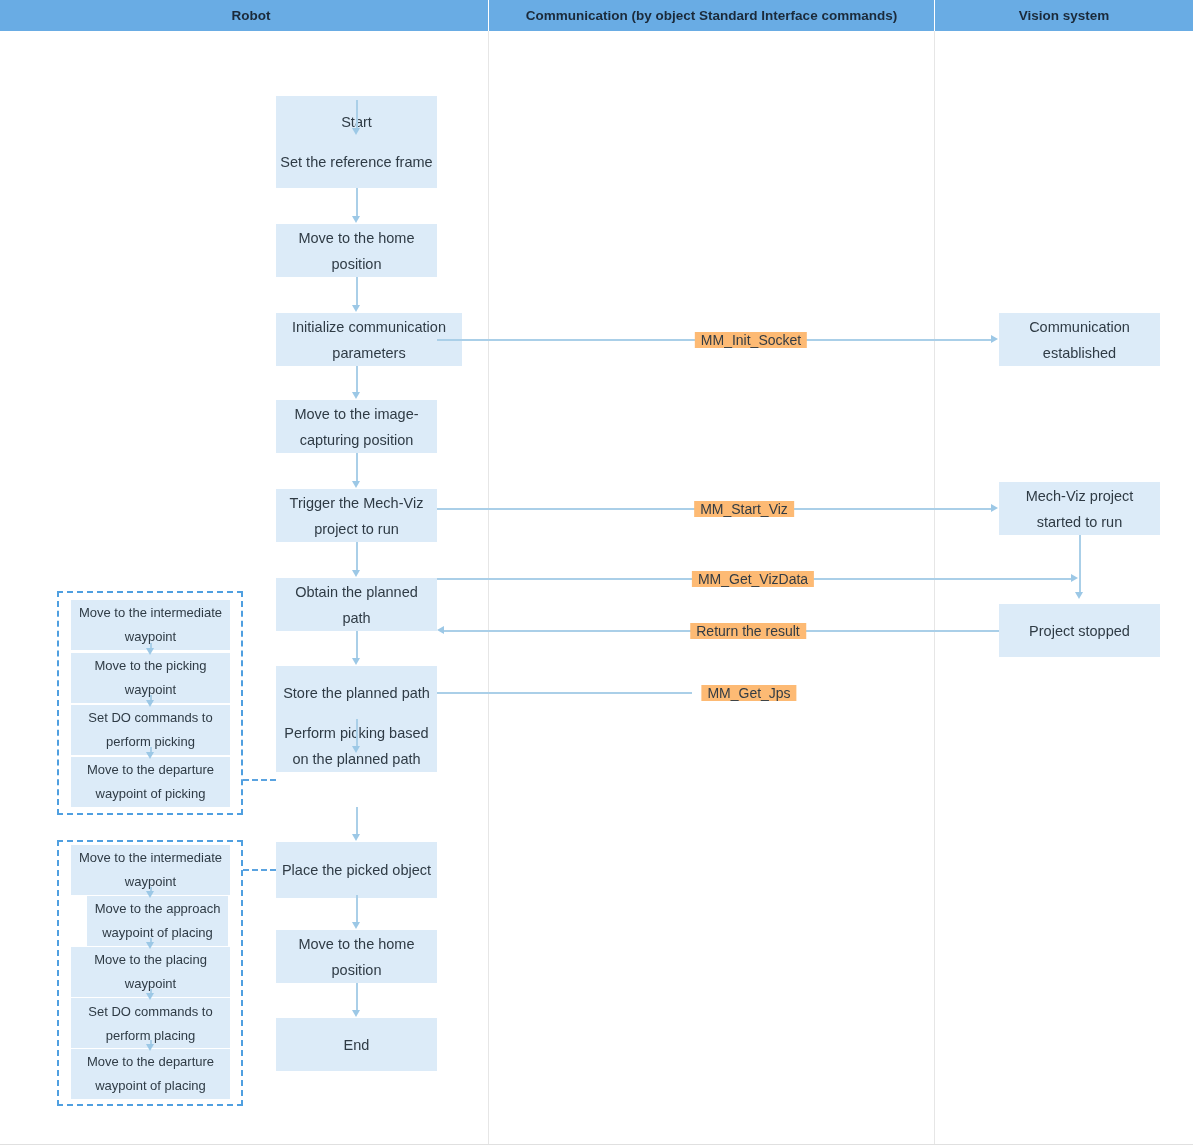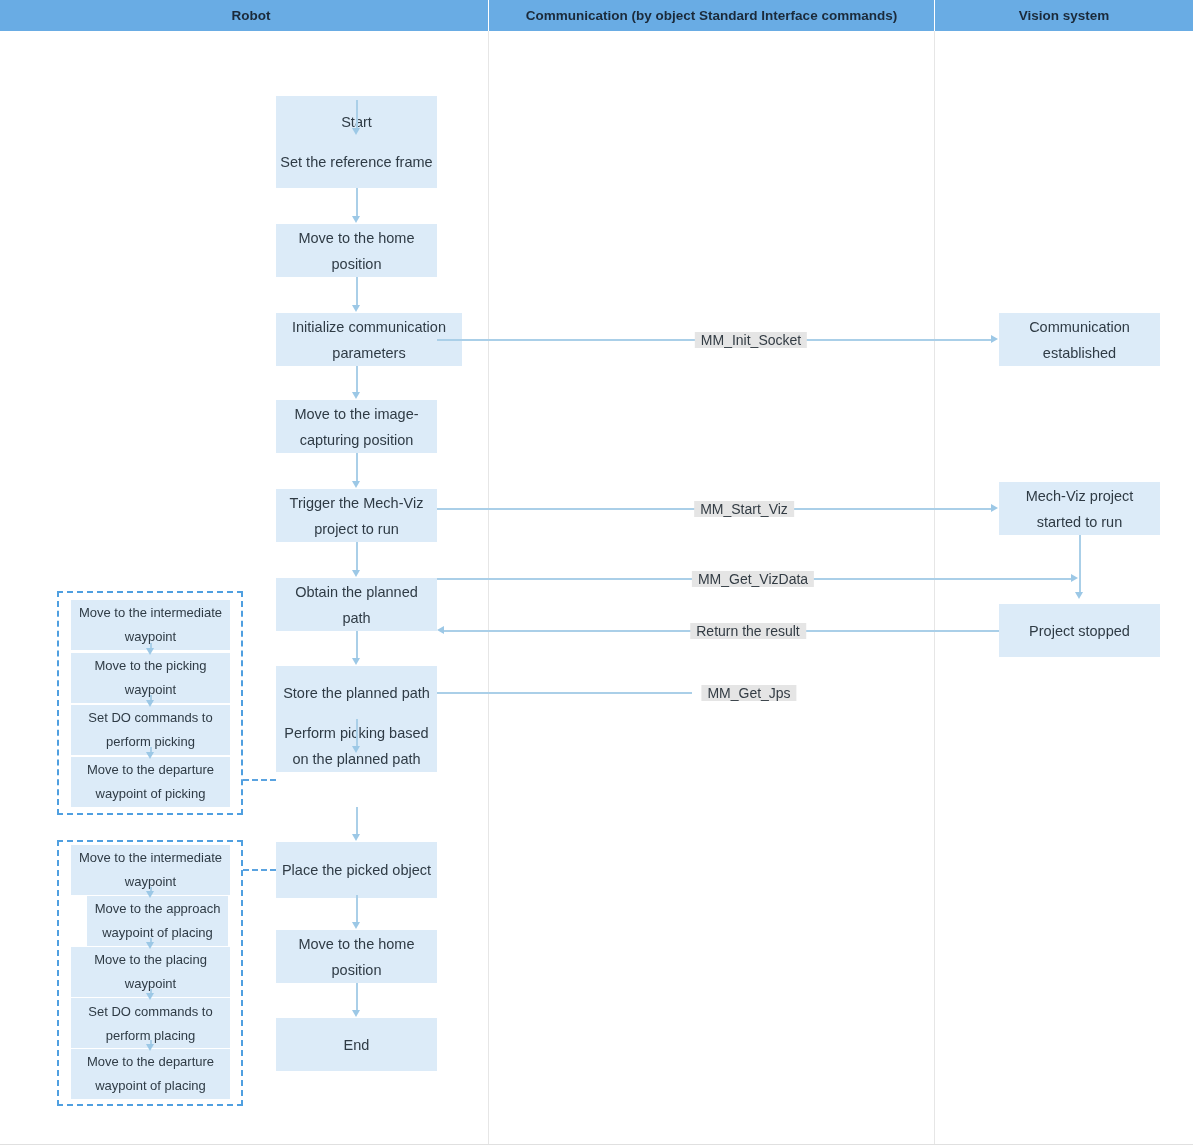--- a/index.html
+++ b/index.html
@@ -126,21 +126,21 @@
     position: absolute;
     height: 0;
     border-top: 2px dashed #5aa3e0;
   }
 
   
   .msg-label {
     position: absolute;
     font-size: 14px;
     color: #333c44;
-    background: #e5e5e5;
+    background: #fdba74;
     text-align: center;
     white-space: nowrap;
     padding: 0 6px;
     transform: translate(-50%, -50%);
   }
 </style>
 </head>
 <body>
 
 <div id="canvas">

